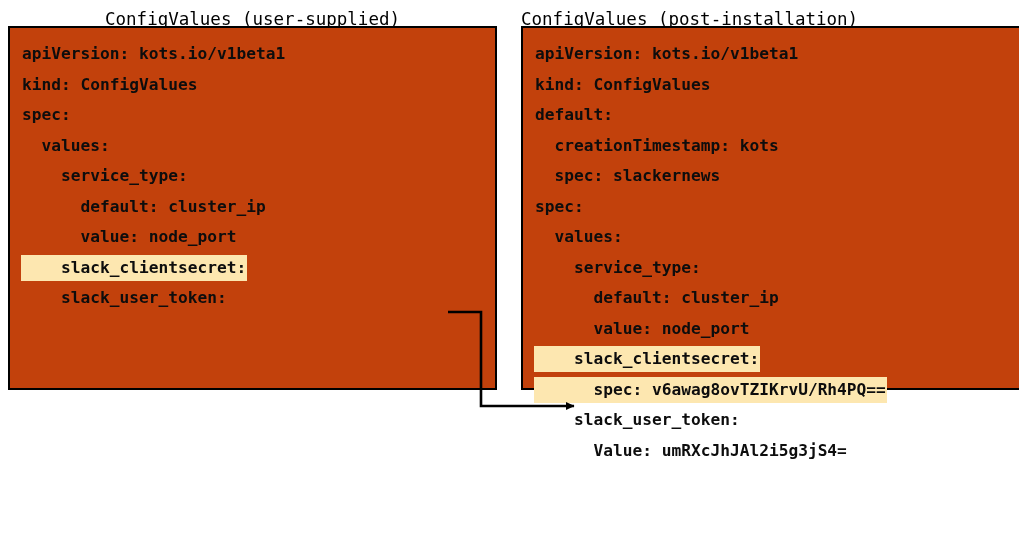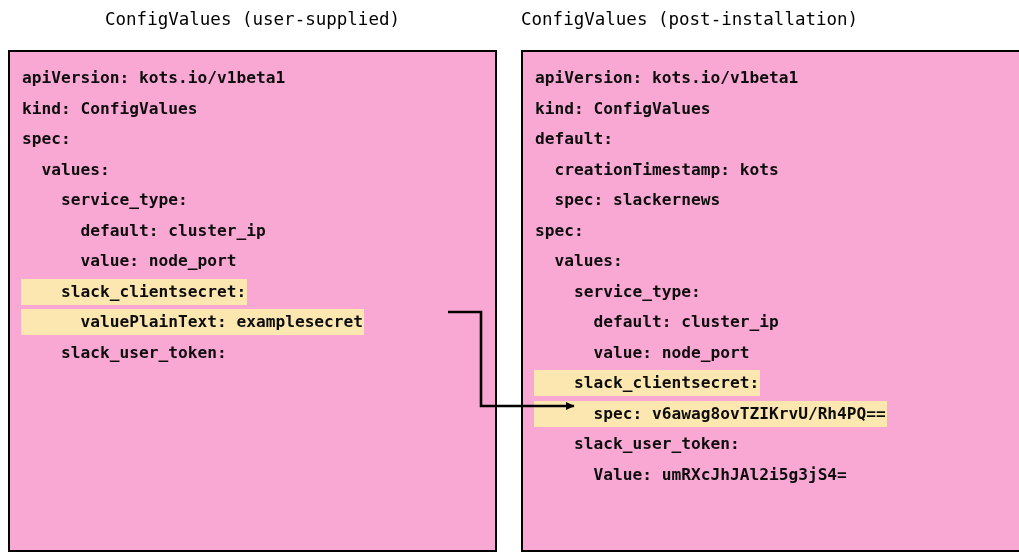--- a/index.html
+++ b/index.html
@@ -23,24 +23,24 @@
     color: #000000;
     letter-spacing: 0px;
     white-space: nowrap;
     top: 9px;
   }
   #title-left  { left: 8px;  width: 489px; text-align: center; }
   #title-right { left: 521px; width: 489px; text-align: left; }
 
   .panel {
     position: absolute;
-    top: 50px;
-    height: 502px;
+    top: 26px;
+    height: 364px;
     box-sizing: border-box;
-    background: #f9a8d4;
+    background: #c2410c;
     border: 2px solid #000000;
   }
   #panel-left  { left: 8px;   width: 489px; }
   #panel-right { left: 521px; width: 505px; }
 
   .yaml-block {
     position: absolute;
     top: 11px;
     left: 12px;
     right: 0;
@@ -85,21 +85,20 @@
 <div class="panel" id="panel-left">
   <div class="yaml-block" id="left-lines">
       <div class="yaml-line"><span class="txt">apiVersion: kots.io/v1beta1</span></div>
       <div class="yaml-line"><span class="txt">kind: ConfigValues</span></div>
       <div class="yaml-line"><span class="txt">spec:</span></div>
       <div class="yaml-line"><span class="txt">  values:</span></div>
       <div class="yaml-line"><span class="txt">    service_type:</span></div>
       <div class="yaml-line"><span class="txt">      default: cluster_ip</span></div>
       <div class="yaml-line"><span class="txt">      value: node_port</span></div>
       <div class="yaml-line hl"><span class="txt">    slack_clientsecret:</span></div>
-      <div class="yaml-line hl"><span class="txt">      valuePlainText: examplesecret</span></div>
       <div class="yaml-line"><span class="txt">    slack_user_token:</span></div>
     </div>
 </div>
 
 <div class="panel" id="panel-right">
   <div class="yaml-block" id="right-lines">
       <div class="yaml-line"><span class="txt">apiVersion: kots.io/v1beta1</span></div>
       <div class="yaml-line"><span class="txt">kind: ConfigValues</span></div>
       <div class="yaml-line"><span class="txt">default:</span></div>
       <div class="yaml-line"><span class="txt">  creationTimestamp: kots</span></div>

